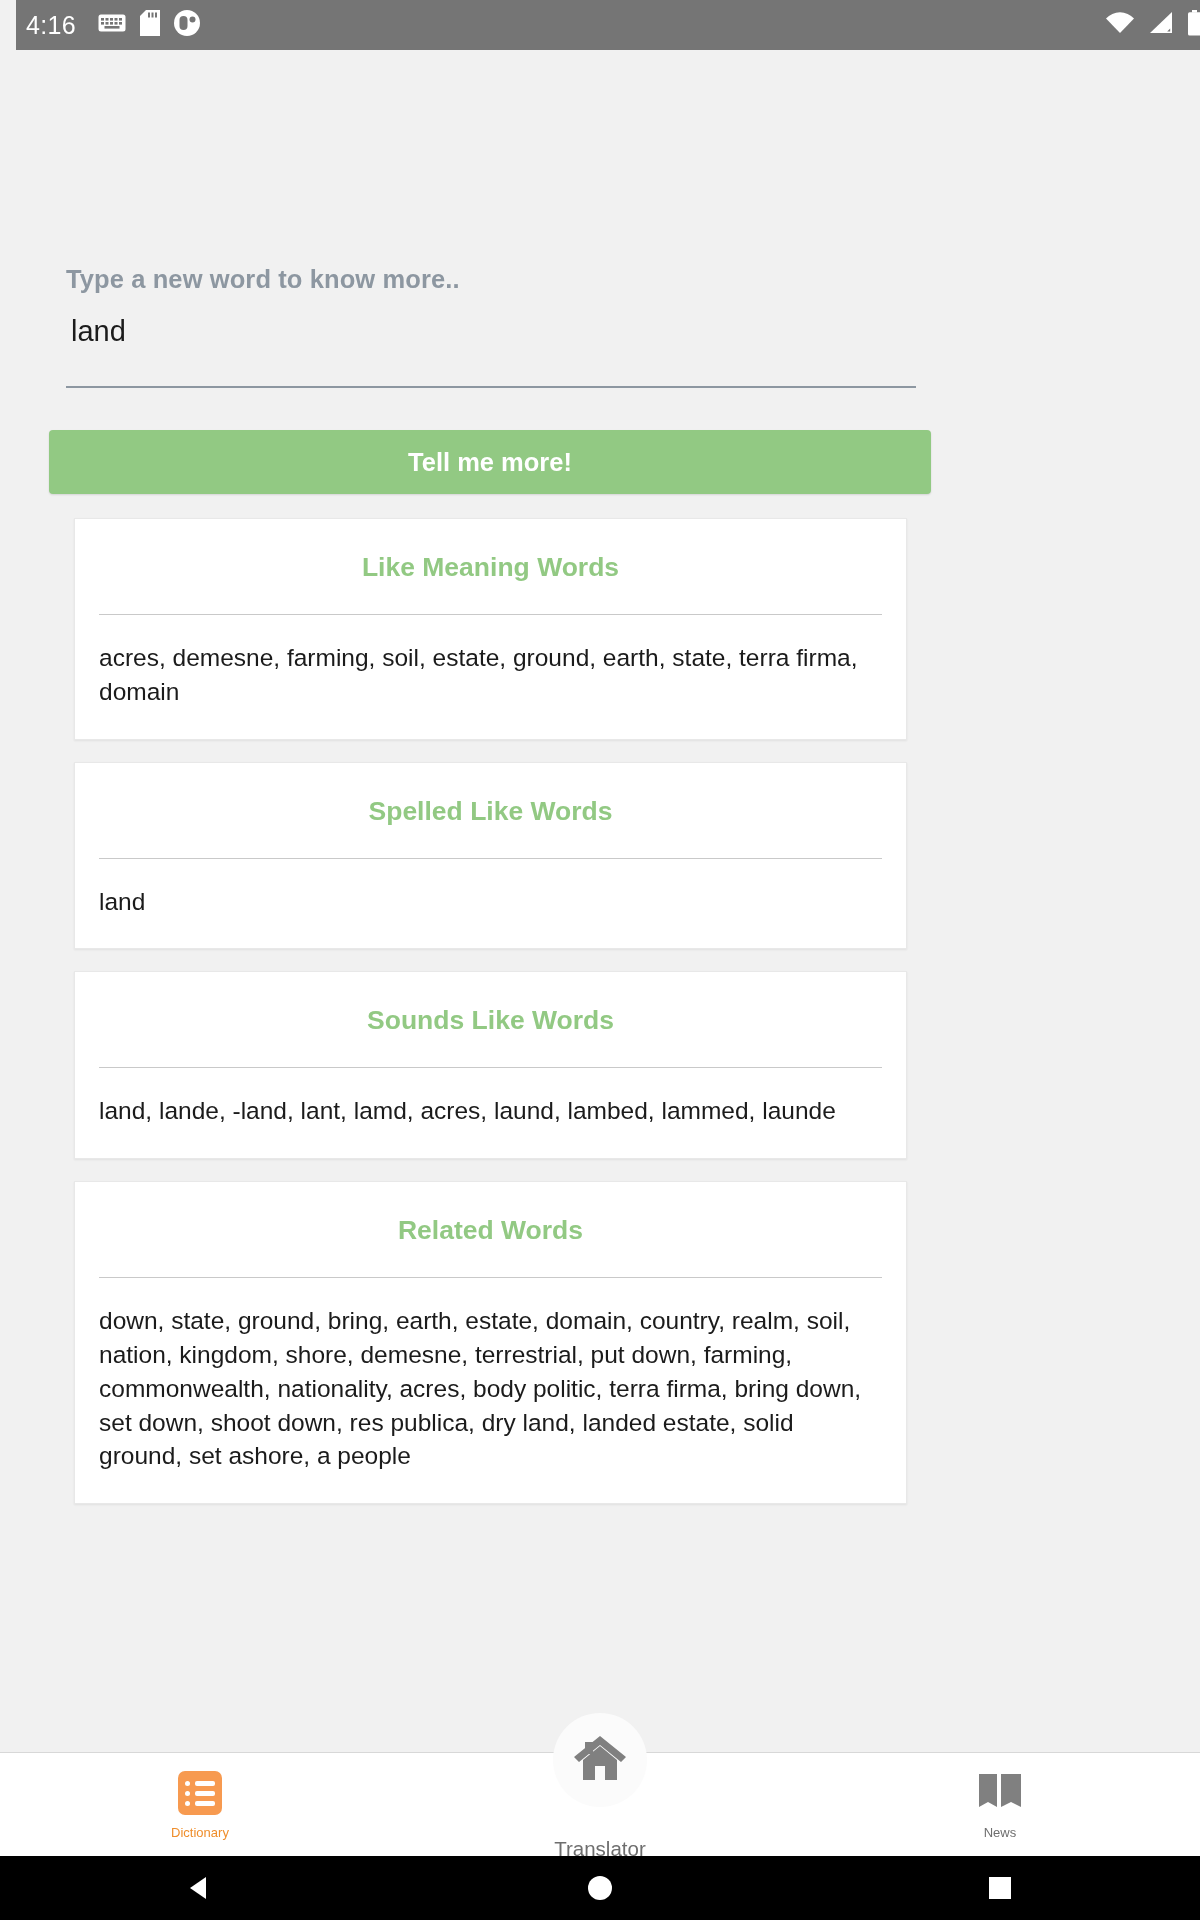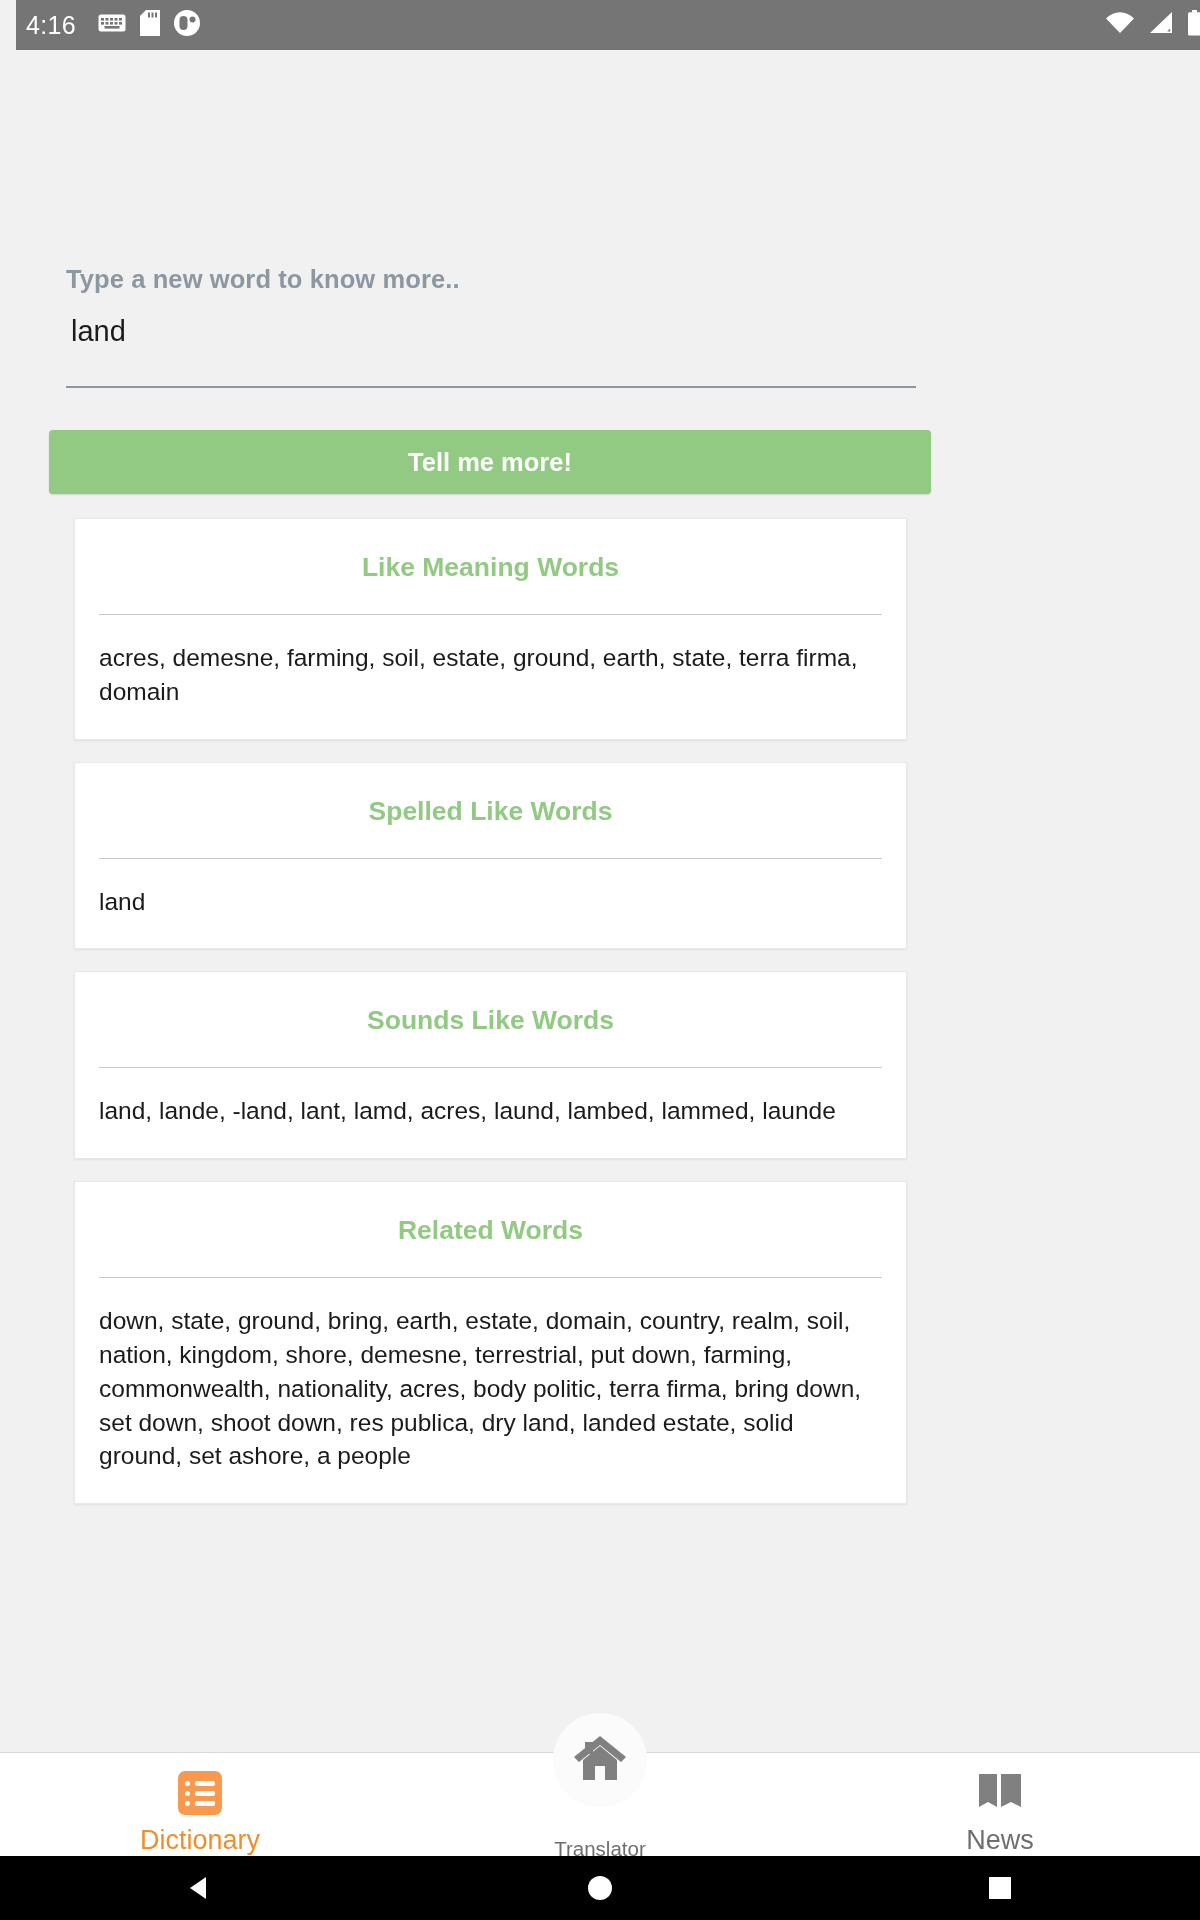--- a/index.html
+++ b/index.html
@@ -83,21 +83,21 @@
   
   .bottom-nav {
     position: absolute; left: 0; bottom: 64px; width: 1200px; height: 104px;
     background: #ffffff; border-top: 1px solid #d8d8d8;
     display: flex; align-items: flex-start;
   }
   .nav-item {
     flex: 1; display: flex; flex-direction: column; align-items: center;
     padding-top: 18px; position: relative;
   }
-  .nav-label { font-size: 27px; margin-top: 10px; color: #6e6e6e; }
+  .nav-label { font-size: 13px; margin-top: 10px; color: #6e6e6e; }
   .nav-label.active { color: #ef8e2c; }
   .nav-item.center { justify-content: flex-start; }
   .fab-circle {
     position: absolute; top: -40px; left: 50%; transform: translateX(-50%);
     width: 94px; height: 94px; border-radius: 50%;
     background: #fbfbfb; display: flex; align-items: center; justify-content: center;
   }
   .center-label { margin-top: 66px; font-size: 20.5px; color: #6e6e6e; }
 
   

